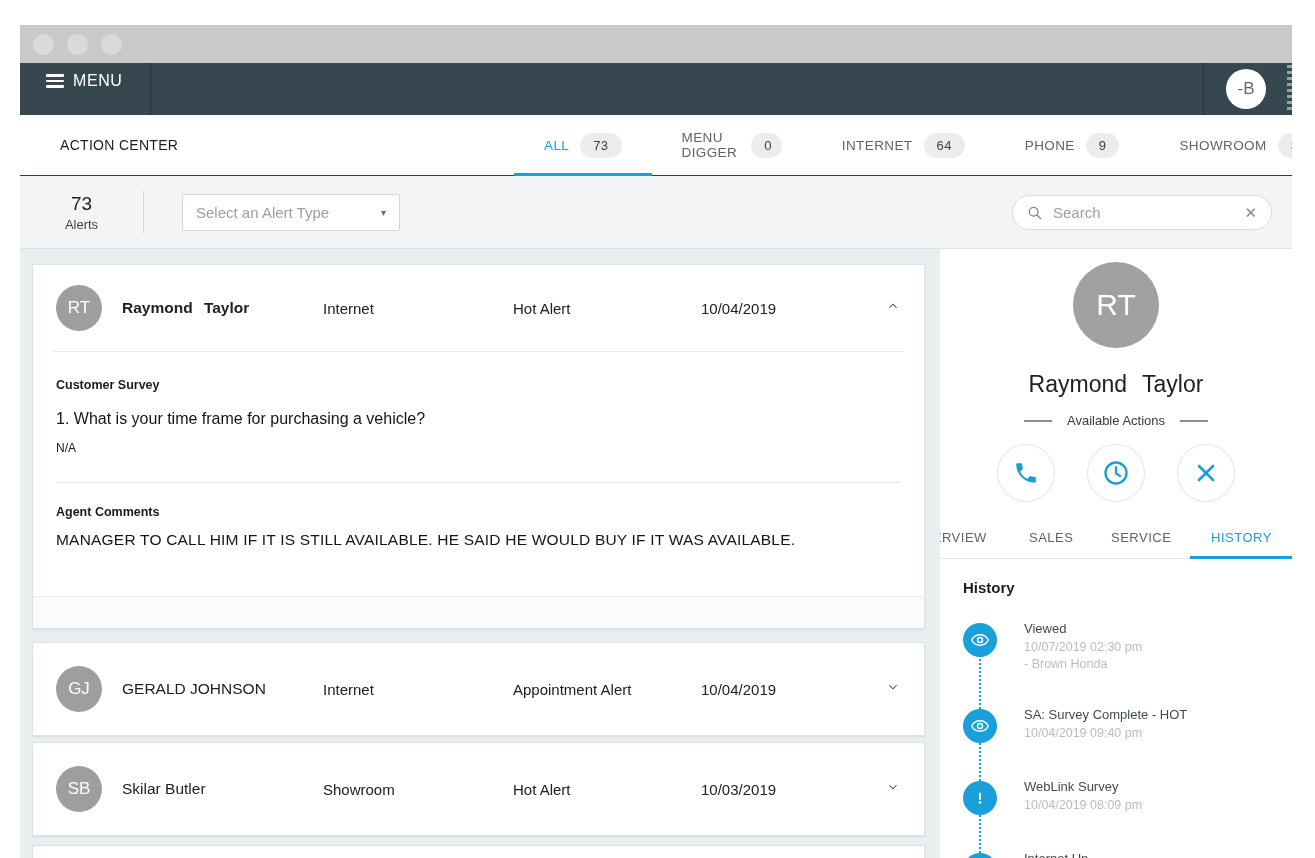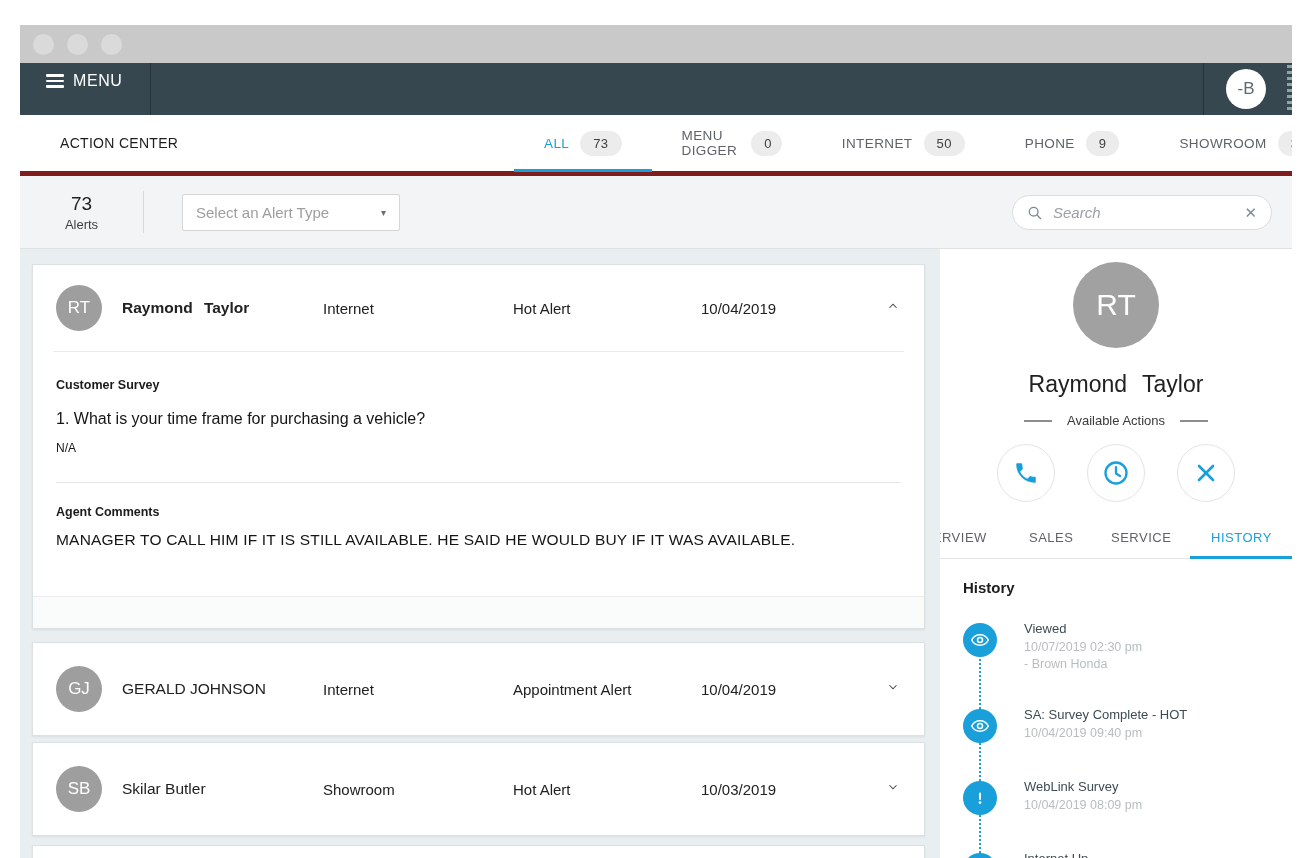--- a/index.html
+++ b/index.html
@@ -19,42 +19,42 @@
   .hamburger span { display:block; width:18px; height:2.6px; background:#fff; border-radius:1px; }
   .menu-label { font-size:16px; font-weight:500; letter-spacing:0.6px; }
   .appbar-div { width:1px; height:100%; background:rgba(0,0,0,0.28); }
   .appbar-right { margin-left:auto; display:flex; align-items:center; height:100%; }
   .user-avatar { width:40px; height:40px; border-radius:50%; background:#fff; color:#5b6b72;
                  font-size:17px; display:flex; align-items:center; justify-content:center; margin:0 26px 0 22px; }
   .scroll-strip { position:absolute; right:0; top:2px; bottom:2px; width:5px;
                   background:repeating-linear-gradient(to bottom,#93a1a8 0 3px, transparent 3px 6px); }
 
   
-  .tabbar { height:61px; background:#fff; border-bottom:5px solid #7f1d1d; display:flex; align-items:center; position:relative; }
+  .tabbar { height:61px; background:#fff; border-bottom:1px solid #7f1d1d; display:flex; align-items:center; position:relative; }
   .page-title { margin-left:40px; font-size:14px; font-weight:500; letter-spacing:0.3px; color:#1d1d1d; }
   .main-tabs { position:absolute; left:494px; right:22px; top:0; bottom:0; display:flex; justify-content:space-between; }
   .main-tab { display:flex; align-items:center; gap:11px; padding:0 30px; position:relative;
               color:#5f6368; font-size:13.5px; letter-spacing:0.4px; cursor:pointer; }
   .main-tab.active { color:#199fda; }
   .main-tab.active::after { content:""; position:absolute; left:0; right:0; bottom:-1px; height:3px; background:#199fda; }
   .badge { background:#ececec; border-radius:13px; padding:5px 13px; font-size:13px; color:#3c4043; min-width:16px; text-align:center; }
 
   
   .toolbar { height:73px; background:#f3f4f5; border-bottom:1px solid #dfe1e2; display:flex; align-items:center; position:relative; }
   .alert-count-box { width:123px; text-align:center; }
   .alert-count { font-size:19px; color:#212121; }
   .alert-count-label { font-size:13px; color:#3f3f3f; margin-top:2px; }
   .toolbar-div { width:1px; height:42px; background:#d9d9d9; }
   .select { margin-left:38px; width:218px; height:37px; background:#fff; border:1px solid #d6d6d6; border-radius:2px;
             display:flex; align-items:center; padding:0 13px; color:#9e9e9e; font-size:15px; cursor:pointer; }
   .select .caret { margin-left:auto; color:#6d6d6d; font-size:10px; }
   .search { position:absolute; right:20px; top:19px; width:260px; height:35px; border:1px solid #dcdcdc;
             border-radius:18px; background:#fff; display:flex; align-items:center; padding:0 14px; gap:10px; }
   .search input { border:none; outline:none; flex:1; font-size:15px; color:#444; min-width:0;
-                  font-family:"Liberation Sans", sans-serif; background:transparent;font-style:italic; }
+                  font-family:"Liberation Sans", sans-serif; background:transparent; }
   .search input::placeholder { color:#9aa0a6; }
   .search-clear { color:#7c8b92; font-size:15px; cursor:pointer; }
 
   
   .main { display:flex; height:609px; }
   .list { width:920px; background:#e9eef1; padding:15px 15px 0 12px; overflow:hidden; }
 
   .card { background:#fff; border:1px solid #dce1e4; box-shadow:0 1px 2px rgba(0,0,0,0.07); }
   .row { display:grid; grid-template-columns:66px 201px 190px 188px 1fr 60px; align-items:center;
          padding:0 10px 0 23px; height:86px; cursor:pointer; }
@@ -146,21 +146,21 @@
       <div class="main-tab active">
         <span>ALL</span>
         <span class="badge">73</span>
       </div>
       <div class="main-tab">
         <span>MENU DIGGER</span>
         <span class="badge">0</span>
       </div>
       <div class="main-tab">
         <span>INTERNET</span>
-        <span class="badge">50</span>
+        <span class="badge">64</span>
       </div>
       <div class="main-tab">
         <span>PHONE</span>
         <span class="badge">9</span>
       </div>
       <div class="main-tab">
         <span>SHOWROOM</span>
         <span class="badge">30</span>
       </div>
     </div>

